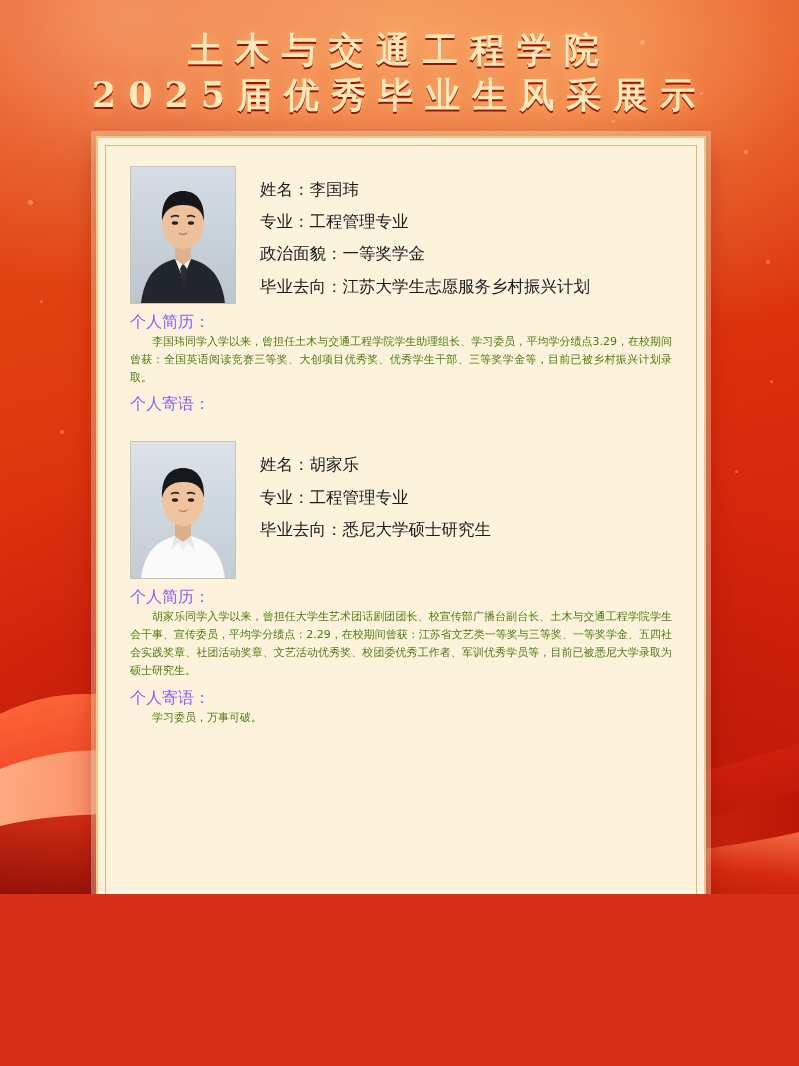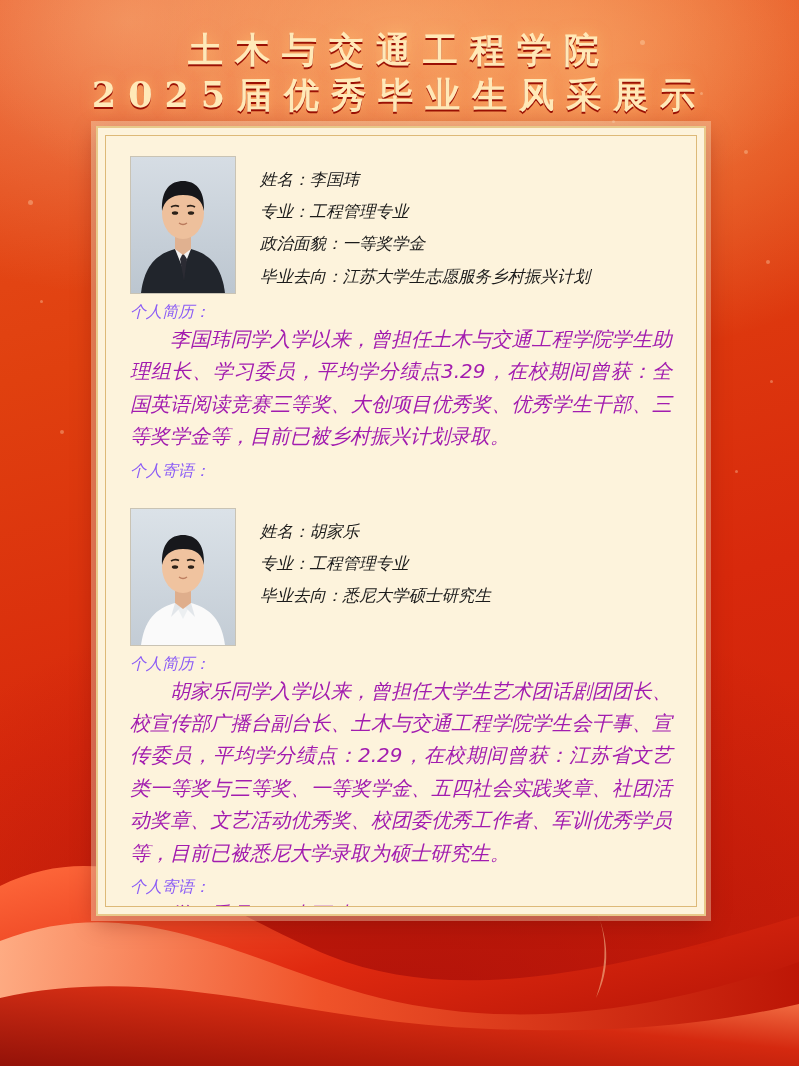--- a/index.html
+++ b/index.html
@@ -9,21 +9,21 @@
   body {
     width: 799px;
     height: 1066px;
     font-family: "DejaVu Sans", "Liberation Sans", sans-serif;
     background: #d7301a;
     overflow: hidden;
   }
   .poster {
     position: relative;
     width: 799px;
-    height: 1066px;
+    height: 894px;
     overflow: hidden;
     background:
       radial-gradient(ellipse 600px 420px at 72% 6%, rgba(255,190,120,0.55), rgba(255,160,80,0) 70%),
       radial-gradient(ellipse 520px 380px at 16% 2%, rgba(255,220,170,0.40), rgba(255,200,140,0) 72%),
       radial-gradient(ellipse 900px 700px at 50% 100%, rgba(170,15,10,0.85), rgba(190,25,15,0) 70%),
       linear-gradient(165deg, #e8501f 0%, #e0400f 30%, #d8290c 60%, #c81c08 100%);
   }
   
   .bokeh {
     position: absolute;
@@ -60,29 +60,28 @@
     letter-spacing: 12px;
     text-shadow: 0 2px 0 #9b1105, 0 0 14px rgba(255,190,110,0.65);
     line-height: 1.28;
   }
   .title-line.l1 { font-size: 35px; }
   .title-line.l2 { font-size: 35px; text-align: center; }
 
   .card {
     position: absolute;
     left: 96px;
-    top: 126px;
+    top: 136px;
     width: 606px;
     height: 786px;
     background: #fdf3dc;
     border: 2px solid #e8c98a;
     box-shadow: 0 0 0 5px rgba(255,240,210,0.35), 0 6px 22px rgba(90,10,0,0.35);
     z-index: 6;
     overflow: hidden;
-    font-style: italic;
   }
   .card-inner {
     position: absolute;
     inset: 7px;
     border: 1px solid #ddb978;
     padding: 20px 24px;
     box-sizing: border-box;
     overflow: hidden;
   }
   .person { position: relative; }
@@ -109,22 +108,22 @@
     line-height: 1.95;
   }
   .field-label { }
   .sec-title {
     margin-top: 8px;
     font-size: 16px;
     color: #8b5cf6;
   }
   .para {
     text-indent: 2em;
-    font-size: 20px;
-    color: #a21caf;
+    font-size: 11px;
+    color: #4d7c0f;
     line-height: 1.62;
     text-align: justify;
   }
 </style>
 </head>
 <body>
 
 <div class="poster">
 
   <div class="glow-top"></div>

